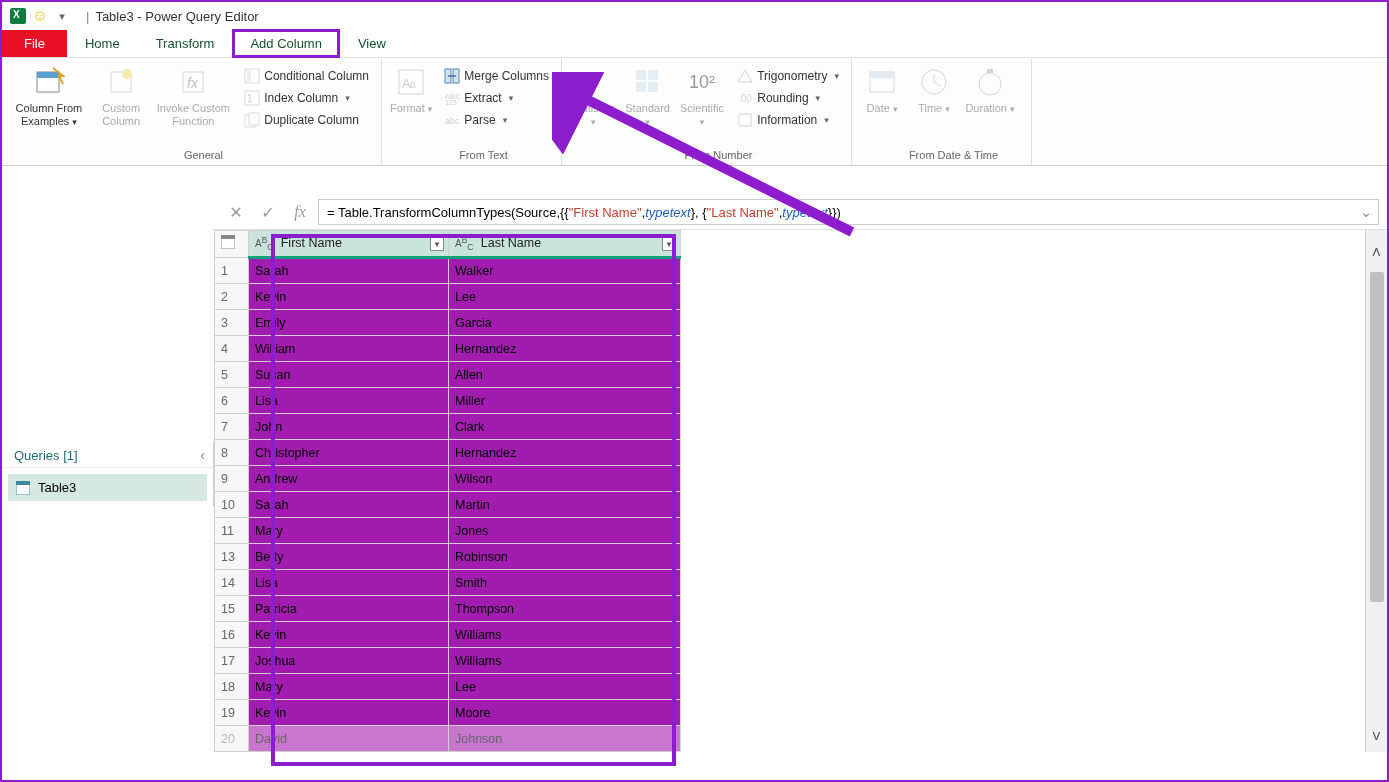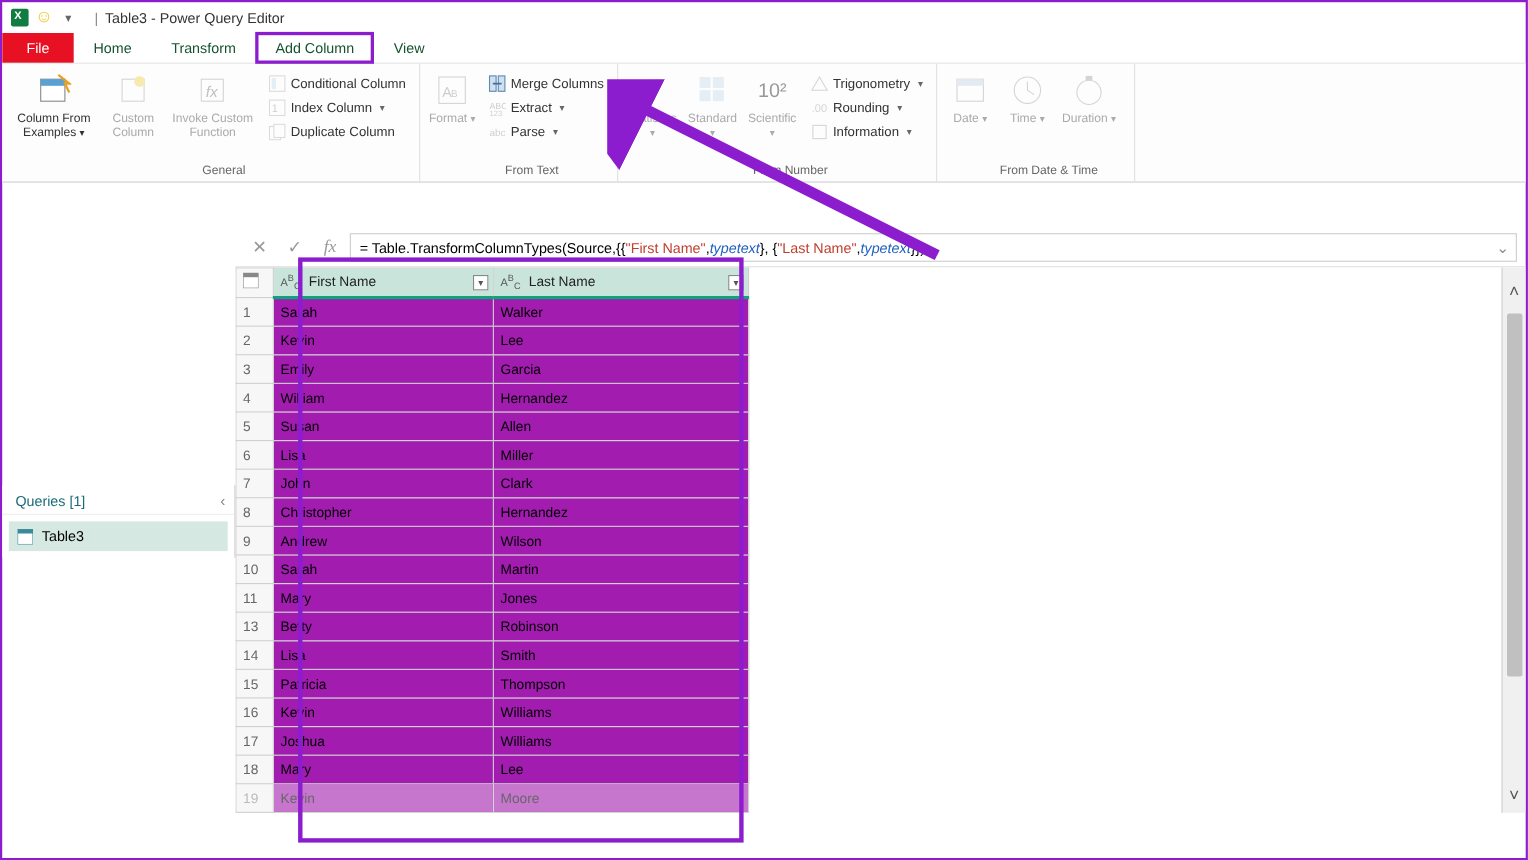--- a/index.html
+++ b/index.html
@@ -457,20 +457,25 @@
               <tr>
                 <td class="rownum">18</td>
                 <td class="sel">Mary</td>
                 <td class="sel">Lee</td>
               </tr>
               <tr>
                 <td class="rownum">19</td>
                 <td class="sel">Kevin</td>
                 <td class="sel">Moore</td>
               </tr>
+              <tr>
+                <td class="rownum">20</td>
+                <td class="sel">David</td>
+                <td class="sel">Johnson</td>
+              </tr>
             </tbody>
         </table>
       </div>
       <div class="vscroll">
         <span class="arr">˄</span>
         <div class="thumb"></div>
         <div style="flex:1;"></div>
         <span class="arr">˅</span>
       </div>
     </div>

